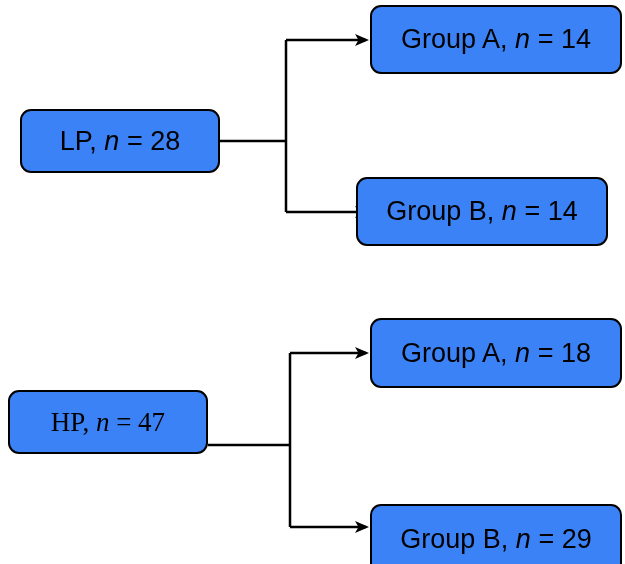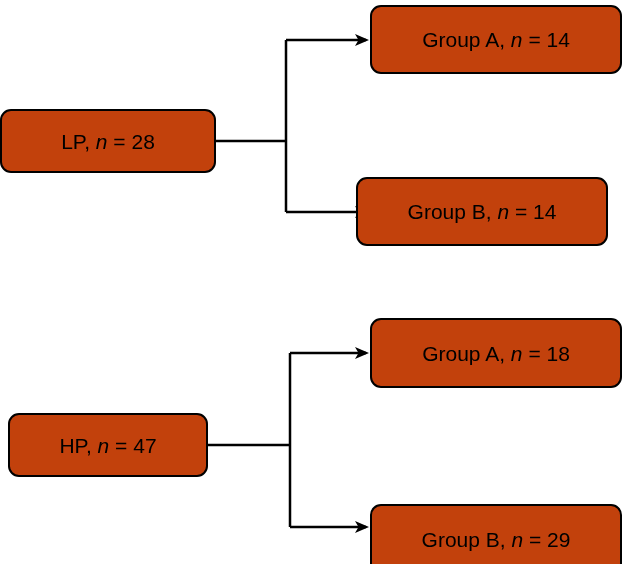--- a/index.html
+++ b/index.html
@@ -23,28 +23,28 @@
     height: 564px;
   }
   .connectors path.line {
     stroke: #000000;
     stroke-width: 2.5;
     fill: none;
   }
   .node {
     position: absolute;
     box-sizing: border-box;
-    background: #c2410c;
+    background: #3b82f6;
     border: 2.5px solid #000000;
     border-radius: 11px;
     display: flex;
     align-items: center;
     justify-content: center;
     color: #000000;
-    font-size: 21px;
+    font-size: 27px;
     line-height: 1;
   }
   .node .t { white-space: pre; }
   .node .t span, .node .t i { white-space: pre; }
   .node i { font-style: italic; }
 </style>
 </head>
 <body>
 
 <div class="canvas">
@@ -58,33 +58,33 @@
 
     <path class="line" d="M204 141 H286 M286 40 V212"></path>
     <path class="line" d="M286 40 H366" marker-end="url(#arrowhead)"></path>
     <path class="line" d="M286 212 H366" marker-end="url(#arrowhead)"></path>
 
     <path class="line" d="M208 445 H290 M290 353 V527"></path>
     <path class="line" d="M290 353 H366" marker-end="url(#arrowhead)"></path>
     <path class="line" d="M290 527 H366" marker-end="url(#arrowhead)"></path>
   </svg>
 
-  <div class="node" style="left:0; top:109px; width:216px; height:64px;">
+  <div class="node" style="left:20px; top:109px; width:200px; height:64px;">
     <span class="t"><span>LP, </span><i>n</i><span> = 28</span></span>
   </div>
 
   <div class="node" style="left:370px; top:5px; width:252px; height:69px;">
     <span class="t"><span>Group A, </span><i>n</i><span> = 14</span></span>
   </div>
 
   <div class="node" style="left:356px; top:177px; width:252px; height:69px;">
     <span class="t"><span>Group B, </span><i>n</i><span> = 14</span></span>
   </div>
 
-  <div class="node" style="left:8px; top:413px; width:200px; height:64px;">
+  <div class="node" style="left:8px; top:390px; width:200px; height:64px;font-family:Liberation Serif, serif;">
     <span class="t"><span>HP, </span><i>n</i><span> = 47</span></span>
   </div>
 
   <div class="node" style="left:370px; top:318px; width:252px; height:70px;align-items:center;">
     <span class="t"><span>Group A, </span><i>n</i><span> = 18</span></span>
   </div>
 
   <div class="node" style="left:370px; top:492px; width:252px; height:70px;margin-top:12px;">
     <span class="t"><span>Group B, </span><i>n</i><span> = 29</span></span>
   </div>

